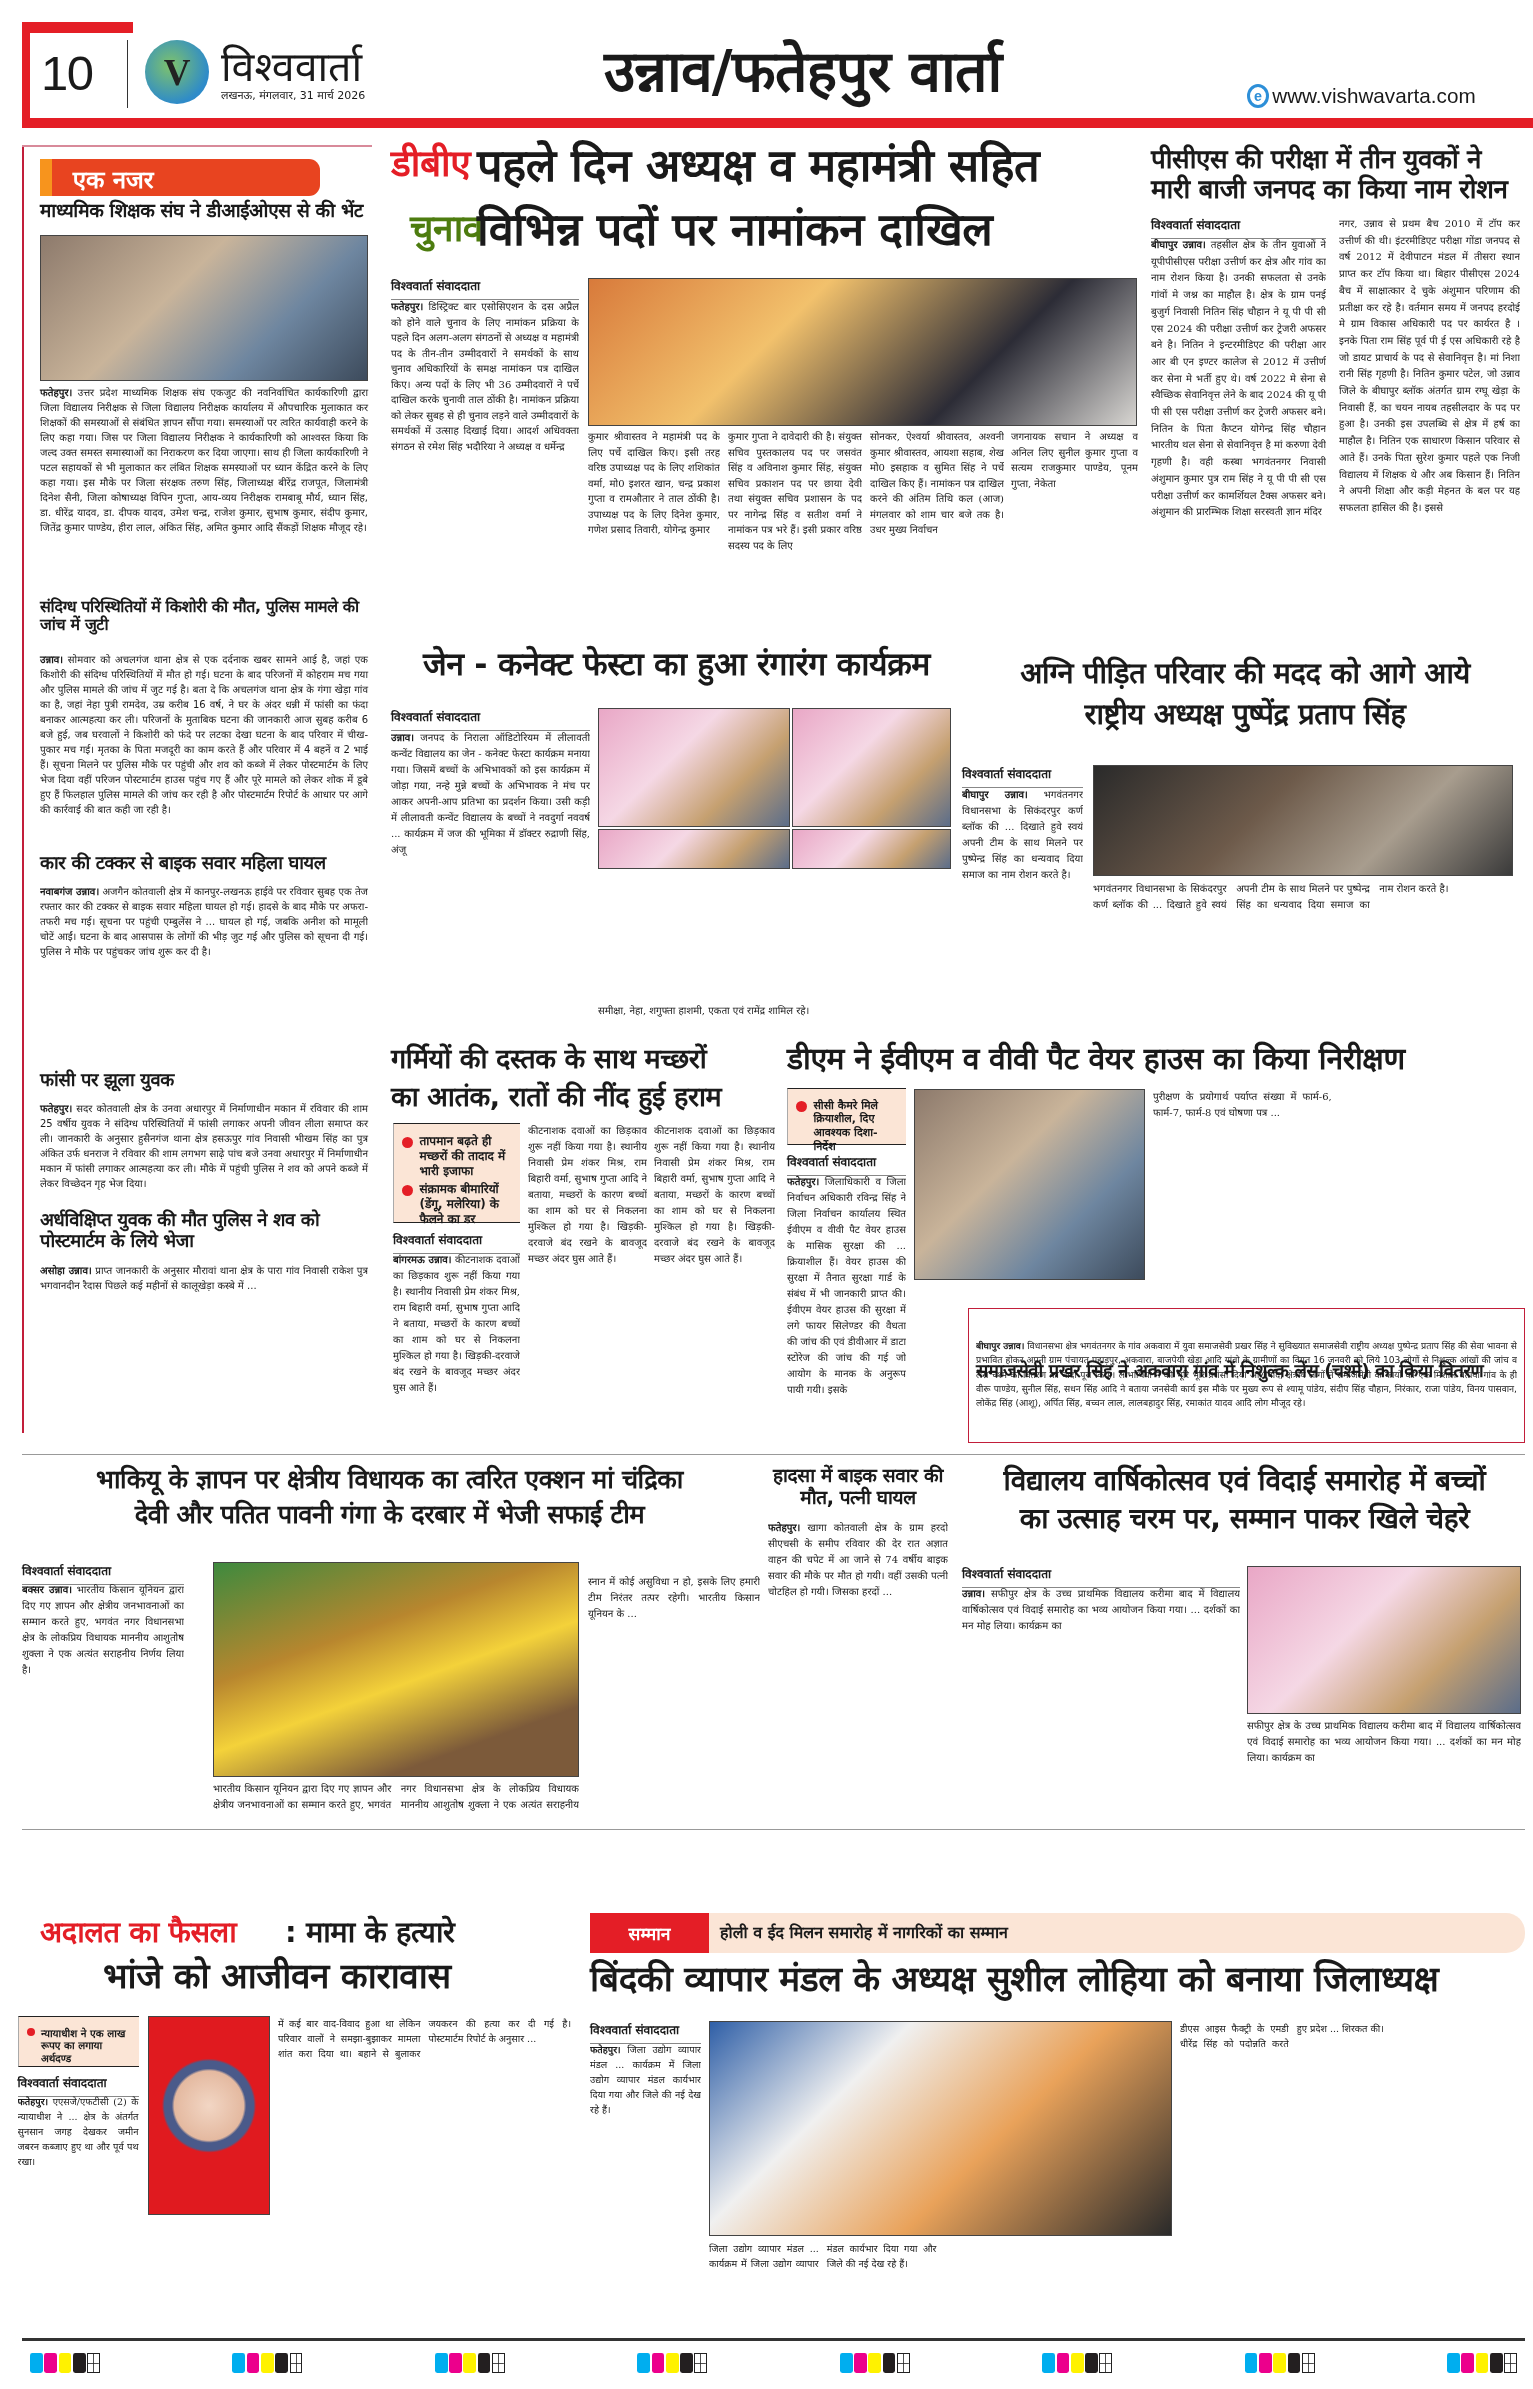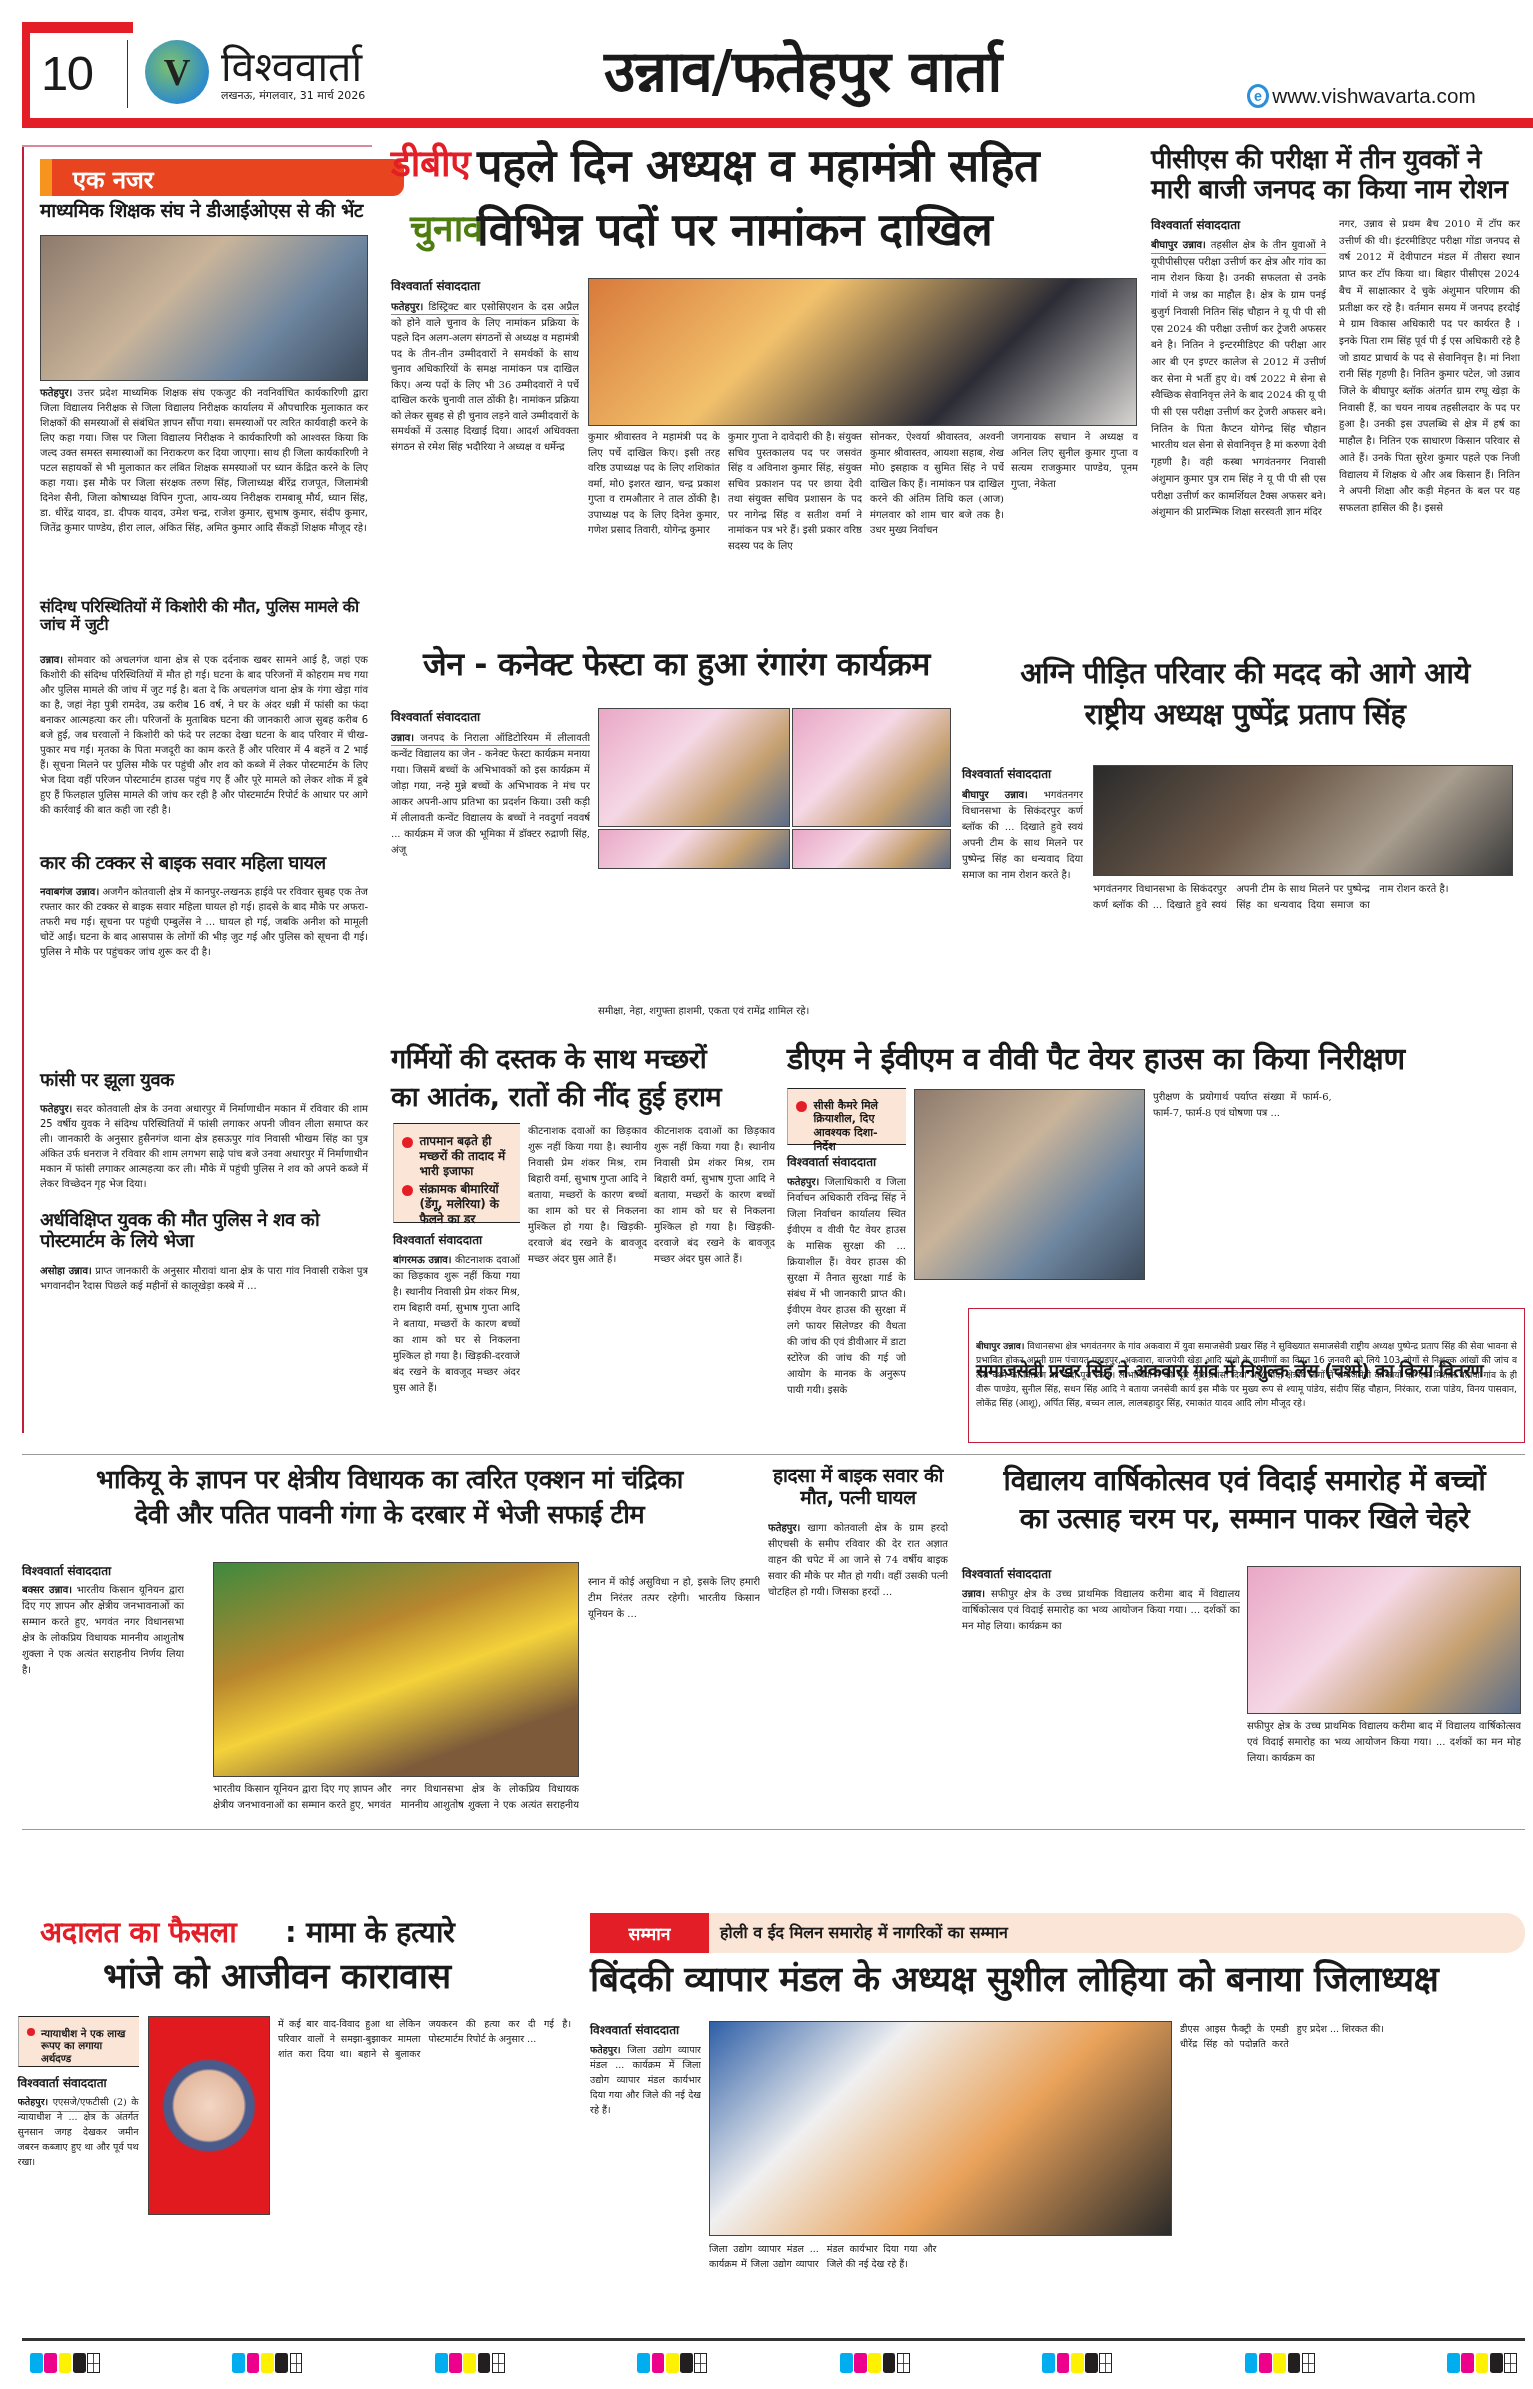--- a/index.html
+++ b/index.html
@@ -12,21 +12,21 @@
   .page-no{left:41px;top:45px;font-size:49px;font-family:"Liberation Sans",sans-serif;font-weight:400;letter-spacing:-1.6px;}
   .mast-divider{left:127px;top:40px;width:0.8px;height:68px;background:#333;}
   .logo{left:145px;top:40px;width:64px;height:64px;border-radius:50%;background:radial-gradient(circle at 40% 40%,#7fc36b,#2e8bc9 70%);display:flex;align-items:center;justify-content:center;color:#222;font-weight:700;font-size:37px;font-family:"Liberation Serif",serif;}
   .brand{left:221px;top:37px;font-size:41px;font-weight:400;}
   .dateline{left:221px;top:87px;font-size:11px;}
   .section-title{left:604px;top:30px;font-size:57px;font-weight:700;letter-spacing:-0.8px;}
   .site{left:1247px;top:84px;font-size:20.7px;font-family:"Liberation Sans",sans-serif;display:flex;align-items:center;gap:3.2px;}
   .ie-icon{width:22px;height:24px;border-radius:50%;border:3.2px solid #2d8fd8;box-sizing:border-box;color:#2d8fd8;font-weight:700;display:flex;align-items:center;justify-content:center;font-size:14.3px;}
   
   .col-rule{background:#c21e3a;}
-  .byline{font-size:12px;font-weight:700;border-bottom:0.8px solid #888;padding-bottom:20px;}
+  .byline{font-size:12px;font-weight:700;border-bottom:0.8px solid #888;padding-bottom:5px;}
   .body-txt{font-size:10.7px;line-height:16.7px;text-align:justify;font-family:"DejaVu Serif","Liberation Serif",serif;}
   .body-txt b{font-weight:700;}
   .hl{font-weight:700;line-height:1.15;letter-spacing:-0.4px;}
   .photo{background:linear-gradient(135deg,#8d7a6c,#c9b49a 40%,#6e86a0 70%,#3d4b5c);border:0.8px solid #444;box-sizing:border-box;}
   .photo.warm{background:linear-gradient(135deg,#d87a3b,#f2c16c 35%,#2c2c36 70%,#d8d6d2);}
   .photo.pink{background:linear-gradient(135deg,#e9a7c6,#f5d8e5 40%,#c5a070 70%,#5b6d8a);}
   .photo.dark{background:linear-gradient(135deg,#2a2a2a,#6d5a4a 40%,#a89d8e 70%,#3a3a3a);}
   .photo.red{background:radial-gradient(circle at 50% 45%,#f2d6c4 0,#e4b9a0 28%,#4a5a8a 30%,#4a5a8a 36%,#e01a1f 38%);}
   .photo.market{background:linear-gradient(160deg,#3e8a3e,#b8862e 35%,#f4d23a 55%,#7c5a3a 80%);}
   .photo.stage{background:linear-gradient(135deg,#2f5fa7,#f0f0f0 30%,#e9a25a 60%,#2a2a2a);}
@@ -52,21 +52,21 @@
 <div class="abs brand">विश्ववार्ता</div>
 <div class="abs dateline">लखनऊ,  मंगलवार, 31 मार्च 2026</div>
 <div class="abs section-title">उन्नाव/फतेहपुर वार्ता</div>
 <div class="abs site">
     <span class="ie-icon">e</span>
     <span>www.vishwavarta.com</span>
   </div>
 
 <div class="abs col-rule" style="left:22px;top:145px;width:1.6px;height:1288px;"></div>
 <div class="abs" style="left:22px;top:145px;width:350px;height:1.6px;background:#d88a9a;"></div>
-<div class="abs tag-bar" style="left:40px;top:159px;width:364px;height:37px;">एक नजर</div>
+<div class="abs tag-bar" style="left:40px;top:159px;width:280px;height:37px;">एक नजर</div>
 <div class="abs hl" style="left:40px;top:200px;width:334px;font-size:19px;font-weight:600;">माध्यमिक शिक्षक संघ ने डीआईओएस से की भेंट</div>
 <div class="abs photo" style="left:40px;top:235px;width:328px;height:146px;"></div>
 <div class="abs body-txt" style="left:40px;top:385px;width:328px;font-family:'DejaVu Sans',sans-serif;font-size:10px;line-height:15px;"><b>फतेहपुर।</b> <span>उत्तर प्रदेश माध्यमिक शिक्षक संघ एकजुट की नवनिर्वाचित कार्यकारिणी द्वारा जिला विद्यालय निरीक्षक से जिला विद्यालय निरीक्षक कार्यालय में औपचारिक मुलाकात कर शिक्षकों की समस्याओं से संबंधित ज्ञापन सौंपा गया। समस्याओं पर त्वरित कार्यवाही करने के लिए कहा गया। जिस पर जिला विद्यालय निरीक्षक ने कार्यकारिणी को आश्वस्त किया कि जल्द उक्त समस्त समास्याओं का निराकरण कर दिया जाएगा। साथ ही जिला कार्यकारिणी ने पटल सहायकों से भी मुलाकात कर लंबित शिक्षक समस्याओं पर ध्यान केंद्रित करने के लिए कहा गया। इस मौके पर जिला संरक्षक तरुण सिंह, जिलाध्यक्ष बीरेंद्र राजपूत, जिलामंत्री दिनेश सैनी, जिला कोषाध्यक्ष विपिन गुप्ता, आय-व्यय निरीक्षक रामबाबू मौर्य, ध्यान सिंह, डा. धीरेंद्र यादव, डा. दीपक यादव, उमेश चन्द्र, राजेश कुमार, सुभाष कुमार, संदीप कुमार, जितेंद्र कुमार पाण्डेय, हीरा लाल, अंकित सिंह, अमित कुमार आदि सैंकड़ों शिक्षक मौजूद रहे।</span></div>
 
 <div class="abs hl" style="left:40px;top:598px;width:334px;font-size:16px;">संदिग्ध परिस्थितियों में किशोरी की मौत, पुलिस मामले की जांच में जुटी</div>
 <div class="abs body-txt" style="left:40px;top:652px;width:328px;font-family:'DejaVu Sans',sans-serif;font-size:10px;line-height:15px;"><b>उन्नाव।</b> <span>सोमवार को अचलगंज थाना क्षेत्र से एक दर्दनाक खबर सामने आई है, जहां एक किशोरी की संदिग्ध परिस्थितियों में मौत हो गई। घटना के बाद परिजनों में कोहराम मच गया और पुलिस मामले की जांच में जुट गई है। बता दे कि अचलगंज थाना क्षेत्र के गंगा खेड़ा गांव का है, जहां नेहा पुत्री रामदेव, उम्र करीब 16 वर्ष, ने घर के अंदर धन्नी में फांसी का फंदा बनाकर आत्महत्या कर ली। परिजनों के मुताबिक घटना की जानकारी आज सुबह करीब 6 बजे हुई, जब घरवालों ने किशोरी को फंदे पर लटका देखा घटना के बाद परिवार में चीख-पुकार मच गई। मृतका के पिता मजदूरी का काम करते हैं और परिवार में 4 बहनें व 2 भाई हैं। सूचना मिलने पर पुलिस मौके पर पहुंची और शव को कब्जे में लेकर पोस्टमार्टम के लिए भेज दिया वहीं परिजन पोस्टमार्टम हाउस पहुंच गए हैं और पूरे मामले को लेकर शोक में डूबे हुए हैं फिलहाल पुलिस मामले की जांच कर रही है और पोस्टमार्टम रिपोर्ट के आधार पर आगे की कार्रवाई की बात कही जा रही है।</span></div>
 
 <div class="abs hl" style="left:40px;top:852px;width:334px;font-size:18.3px;">कार की टक्कर से बाइक सवार महिला घायल</div>
 <div class="abs body-txt" style="left:40px;top:884px;width:328px;font-family:'DejaVu Sans',sans-serif;font-size:10px;line-height:15px;height:175px;overflow:hidden;"><b>नवाबगंज उन्नाव।</b> <span>अजगैन कोतवाली क्षेत्र में कानपुर-लखनऊ हाईवे पर रविवार सुबह एक तेज रफ्तार कार की टक्कर से बाइक सवार महिला घायल हो गई। हादसे के बाद मौके पर अफरा-तफरी मच गई। सूचना पर पहुंची एम्बुलेंस ने ... घायल हो गई, जबकि अनीश को मामूली चोटें आईं। घटना के बाद आसपास के लोगों की भीड़ जुट गई और पुलिस को सूचना दी गई। पुलिस ने मौके पर पहुंचकर जांच शुरू कर दी है।</span></div>
 

